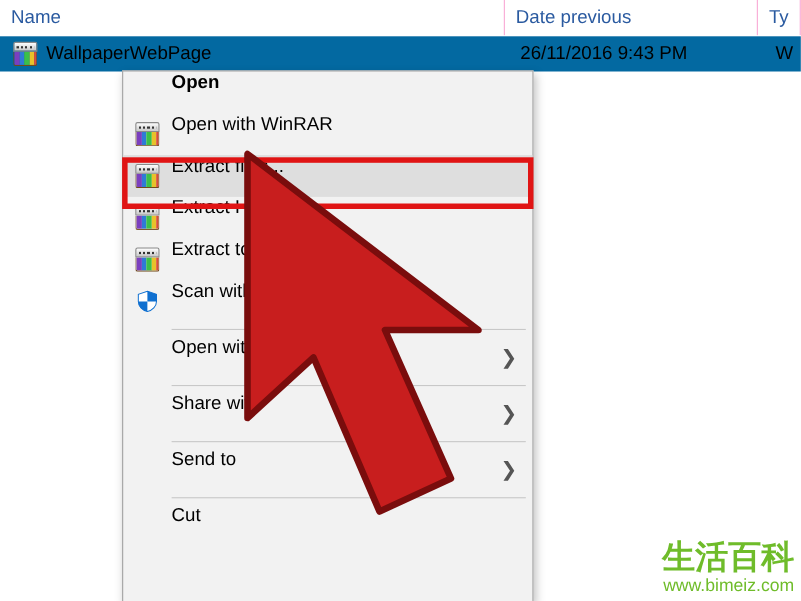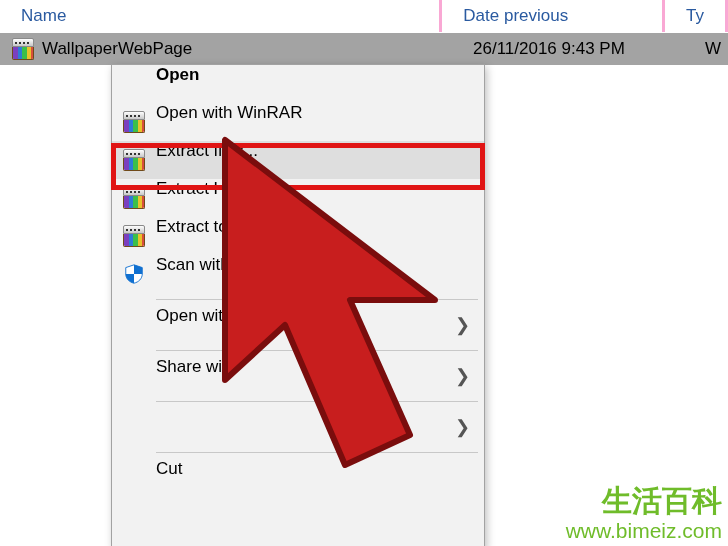--- a/index.html
+++ b/index.html
@@ -3,28 +3,28 @@
 <meta charset="utf-8">
 <style>
   html,body{margin:0;padding:0;width:728px;height:546px;overflow:hidden;
     font-family:"Segoe UI",Tahoma,Arial,sans-serif;background:#fff}
   *{box-sizing:border-box}
 
   
   .colhdr{position:absolute;left:0;top:0;width:728px;height:32px;
     display:flex;color:#2a5aa0;font-size:17px}
   .colhdr .hcell{display:flex;align-items:center;height:100%;
-    border-right:3px solid #f9a8d4;padding:0 21px;white-space:nowrap}
+    border-right:1px solid #f9a8d4;padding:0 10px;white-space:nowrap}
   .hname{width:463px}
   .hdate{width:232px}
   .htype{flex:1}
 
   
   .row{position:absolute;left:0;top:33px;width:728px;height:32px;
-    background:#a3a3a3;display:flex;align-items:center;font-size:17px;
+    background:#0369a1;display:flex;align-items:center;font-size:17px;
     color:#000}
   .row .rname{width:463px;display:flex;align-items:center;padding-left:12px}
   .row .rdate{width:232px;padding-left:10px}
   .row .rtype{flex:1;padding-left:10px}
   .row .fname{margin-left:8px}
 
   
   .rar-icon{width:22px;height:22px;position:relative;display:inline-block}
   .rar-icon .top{position:absolute;left:0;top:0;width:22px;height:9px;
     background:linear-gradient(#fefefe,#c8c8c8);border:1px solid #8a8a8a;
@@ -63,21 +63,21 @@
   .shield svg{width:22px;height:22px}
 
   
   .bigarrow{position:absolute;left:210px;top:130px;width:290px;height:360px;
     pointer-events:none}
 
   
   .wm{position:absolute;right:6px;bottom:4px;text-align:right;line-height:1.05}
   .wm .cn{font-family:Liberation Mono, monospace;
     font-size:30px;font-weight:700;color:#6fbc2a}
-  .wm .url{font-size:21px;color:#6fbc2a}
+  .wm .url{font-size:16px;color:#6fbc2a}
 </style>
 </head>
 <body>
 
 <div class="colhdr">
   <div class="hcell hname">Name</div>
   <div class="hcell hdate">Date previous</div>
   <div class="hcell htype">Ty</div>
 </div>
 
@@ -202,20 +202,21 @@
     <div class="iconcell"></div>
     <div class="lbl">Share with</div>
     <div class="arrow">❯</div>
   </div>
 
 
   <div class="sep"></div>
 
   <div class="itm">
     <div class="iconcell"></div>
+    <div class="lbl">Send to</div>
     <div class="arrow">❯</div>
   </div>
 
   <div class="sep"></div>
 
   <div class="itm">
     <div class="iconcell"></div>
     <div class="lbl">Cut</div>
   </div>
 

